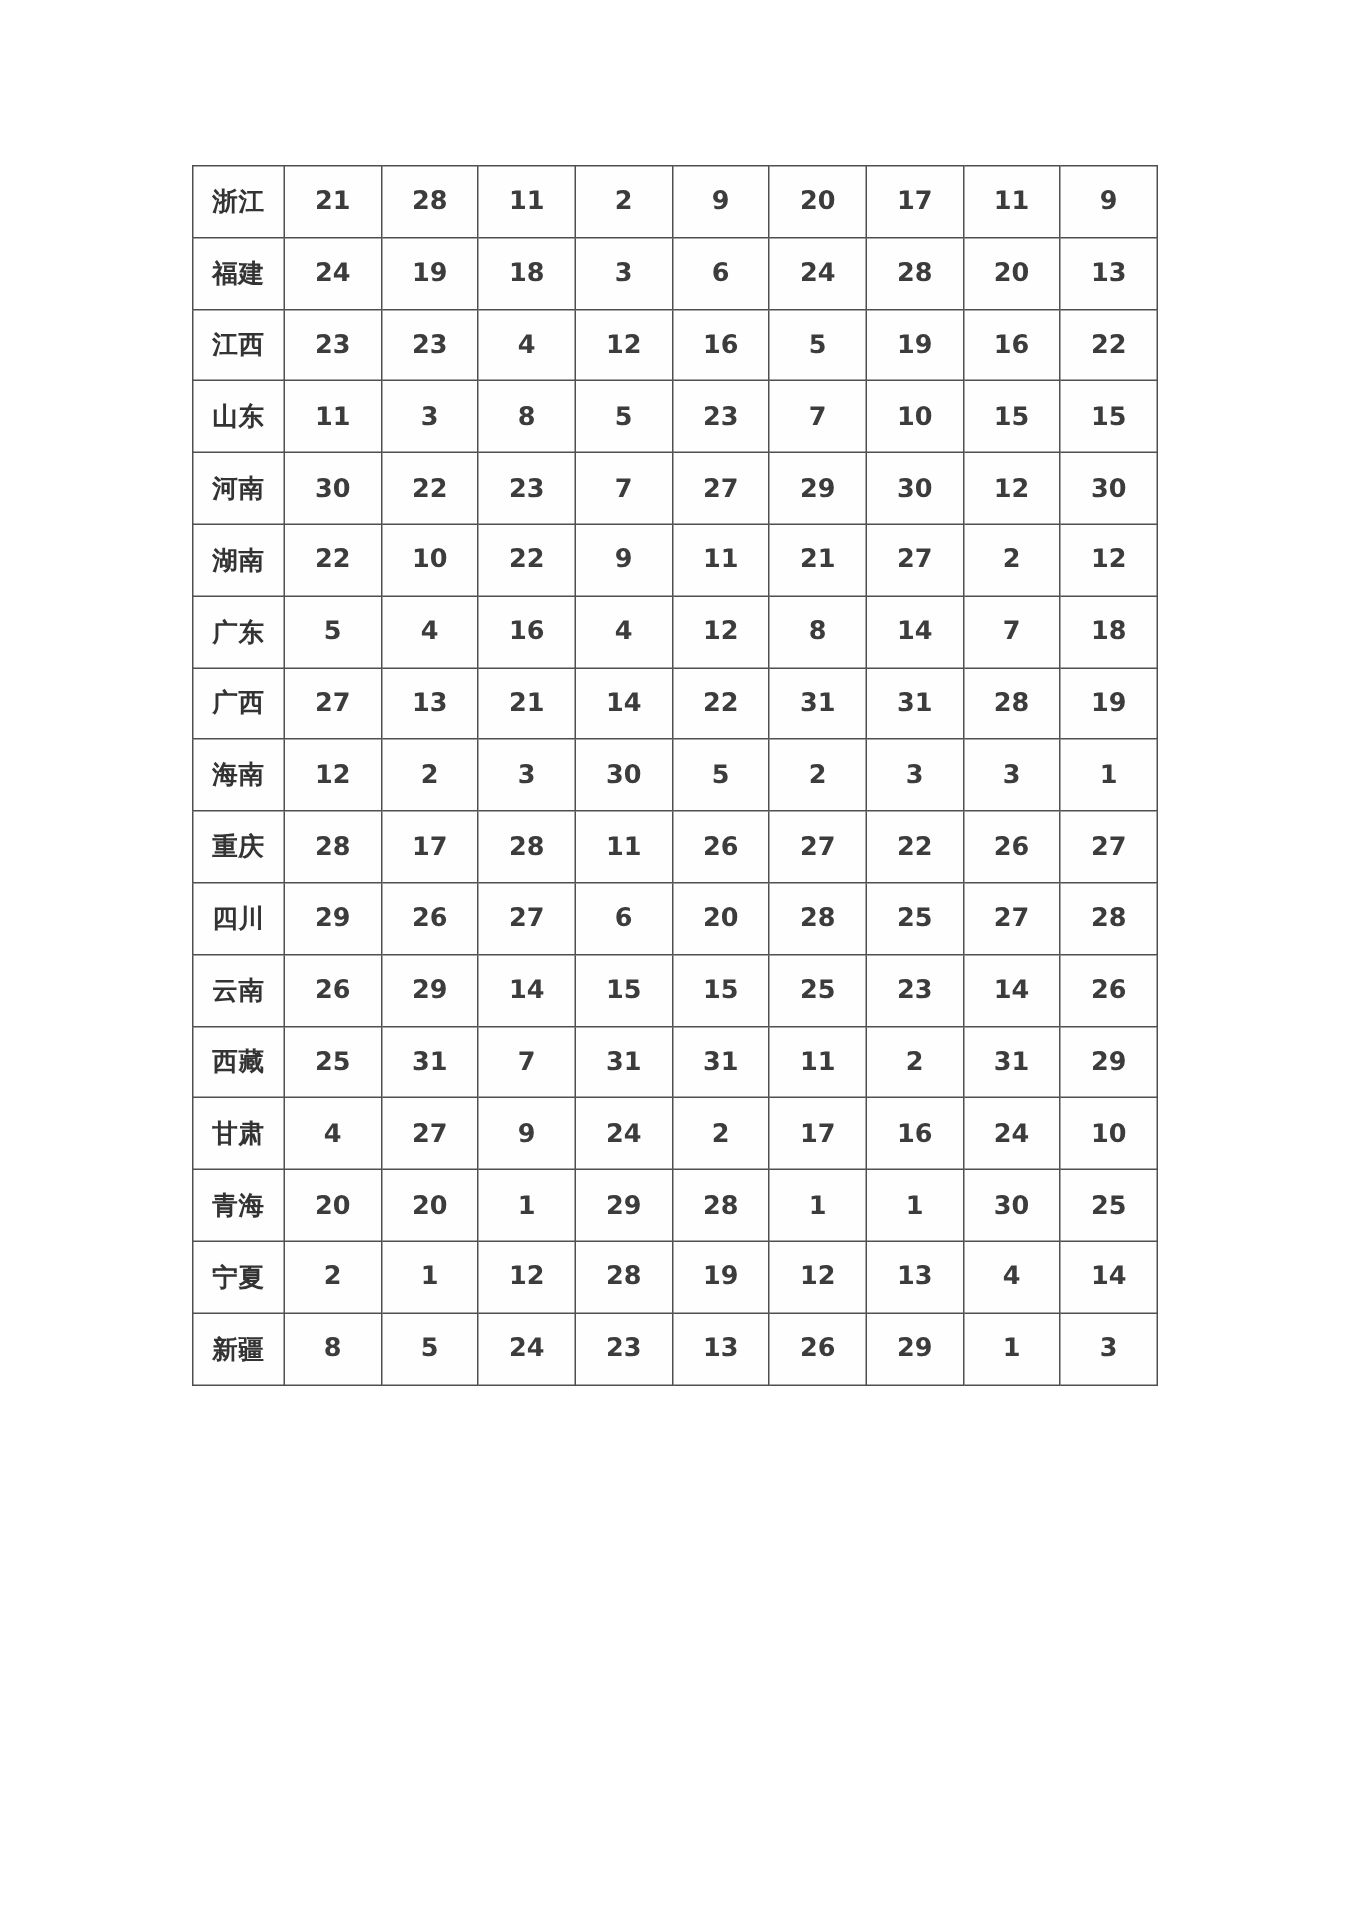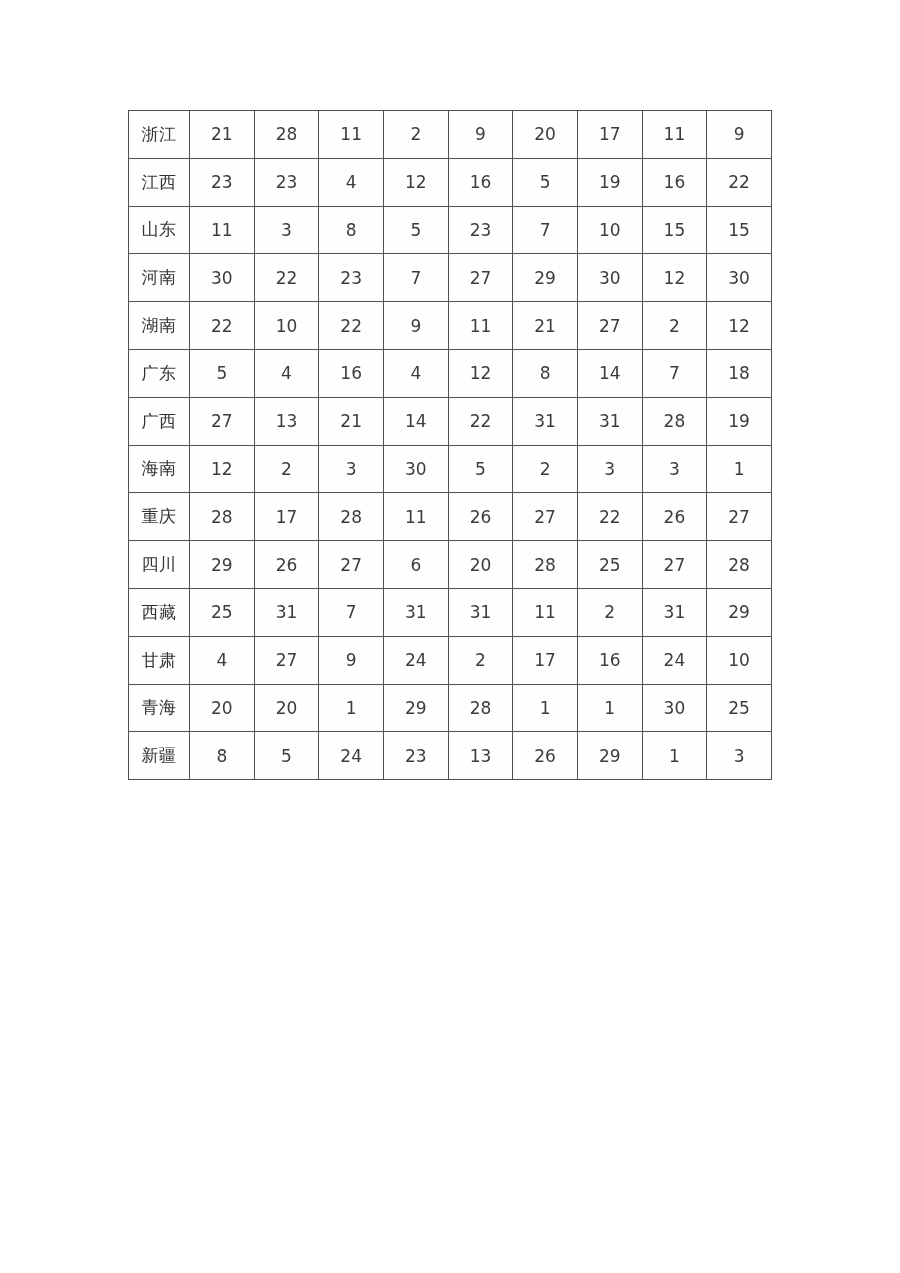--- a/index.html
+++ b/index.html
@@ -18,20 +18,21 @@
   .data-table {
     position: absolute;
     left: 128px;
     top: 110px;
     width: 644px;
     border-collapse: collapse;
     table-layout: fixed;
   }
   .data-table tr {
     height: 47.8px;
+    font-weight: bold;
   }
   .data-table td {
     border: 1px solid #4f4f4f;
     text-align: center;
     vertical-align: middle;
     font-size: 17px;
     color: #3c3c3c;
     padding: 0;
     background: #fefefe;
   }
@@ -54,20 +55,32 @@
           <td>28</td>
           <td>11</td>
           <td>2</td>
           <td>9</td>
           <td>20</td>
           <td>17</td>
           <td>11</td>
           <td>9</td>
         </tr>
         <tr>
+          <td class="province">福建</td>
+          <td>24</td>
+          <td>19</td>
+          <td>18</td>
+          <td>3</td>
+          <td>6</td>
+          <td>24</td>
+          <td>28</td>
+          <td>20</td>
+          <td>13</td>
+        </tr>
+        <tr>
           <td class="province">江西</td>
           <td>23</td>
           <td>23</td>
           <td>4</td>
           <td>12</td>
           <td>16</td>
           <td>5</td>
           <td>19</td>
           <td>16</td>
           <td>22</td>
@@ -162,20 +175,32 @@
           <td>26</td>
           <td>27</td>
           <td>6</td>
           <td>20</td>
           <td>28</td>
           <td>25</td>
           <td>27</td>
           <td>28</td>
         </tr>
         <tr>
+          <td class="province">云南</td>
+          <td>26</td>
+          <td>29</td>
+          <td>14</td>
+          <td>15</td>
+          <td>15</td>
+          <td>25</td>
+          <td>23</td>
+          <td>14</td>
+          <td>26</td>
+        </tr>
+        <tr>
           <td class="province">西藏</td>
           <td>25</td>
           <td>31</td>
           <td>7</td>
           <td>31</td>
           <td>31</td>
           <td>11</td>
           <td>2</td>
           <td>31</td>
           <td>29</td>
@@ -196,20 +221,32 @@
           <td class="province">青海</td>
           <td>20</td>
           <td>20</td>
           <td>1</td>
           <td>29</td>
           <td>28</td>
           <td>1</td>
           <td>1</td>
           <td>30</td>
           <td>25</td>
+        </tr>
+        <tr>
+          <td class="province">宁夏</td>
+          <td>2</td>
+          <td>1</td>
+          <td>12</td>
+          <td>28</td>
+          <td>19</td>
+          <td>12</td>
+          <td>13</td>
+          <td>4</td>
+          <td>14</td>
         </tr>
         <tr>
           <td class="province">新疆</td>
           <td>8</td>
           <td>5</td>
           <td>24</td>
           <td>23</td>
           <td>13</td>
           <td>26</td>
           <td>29</td>

